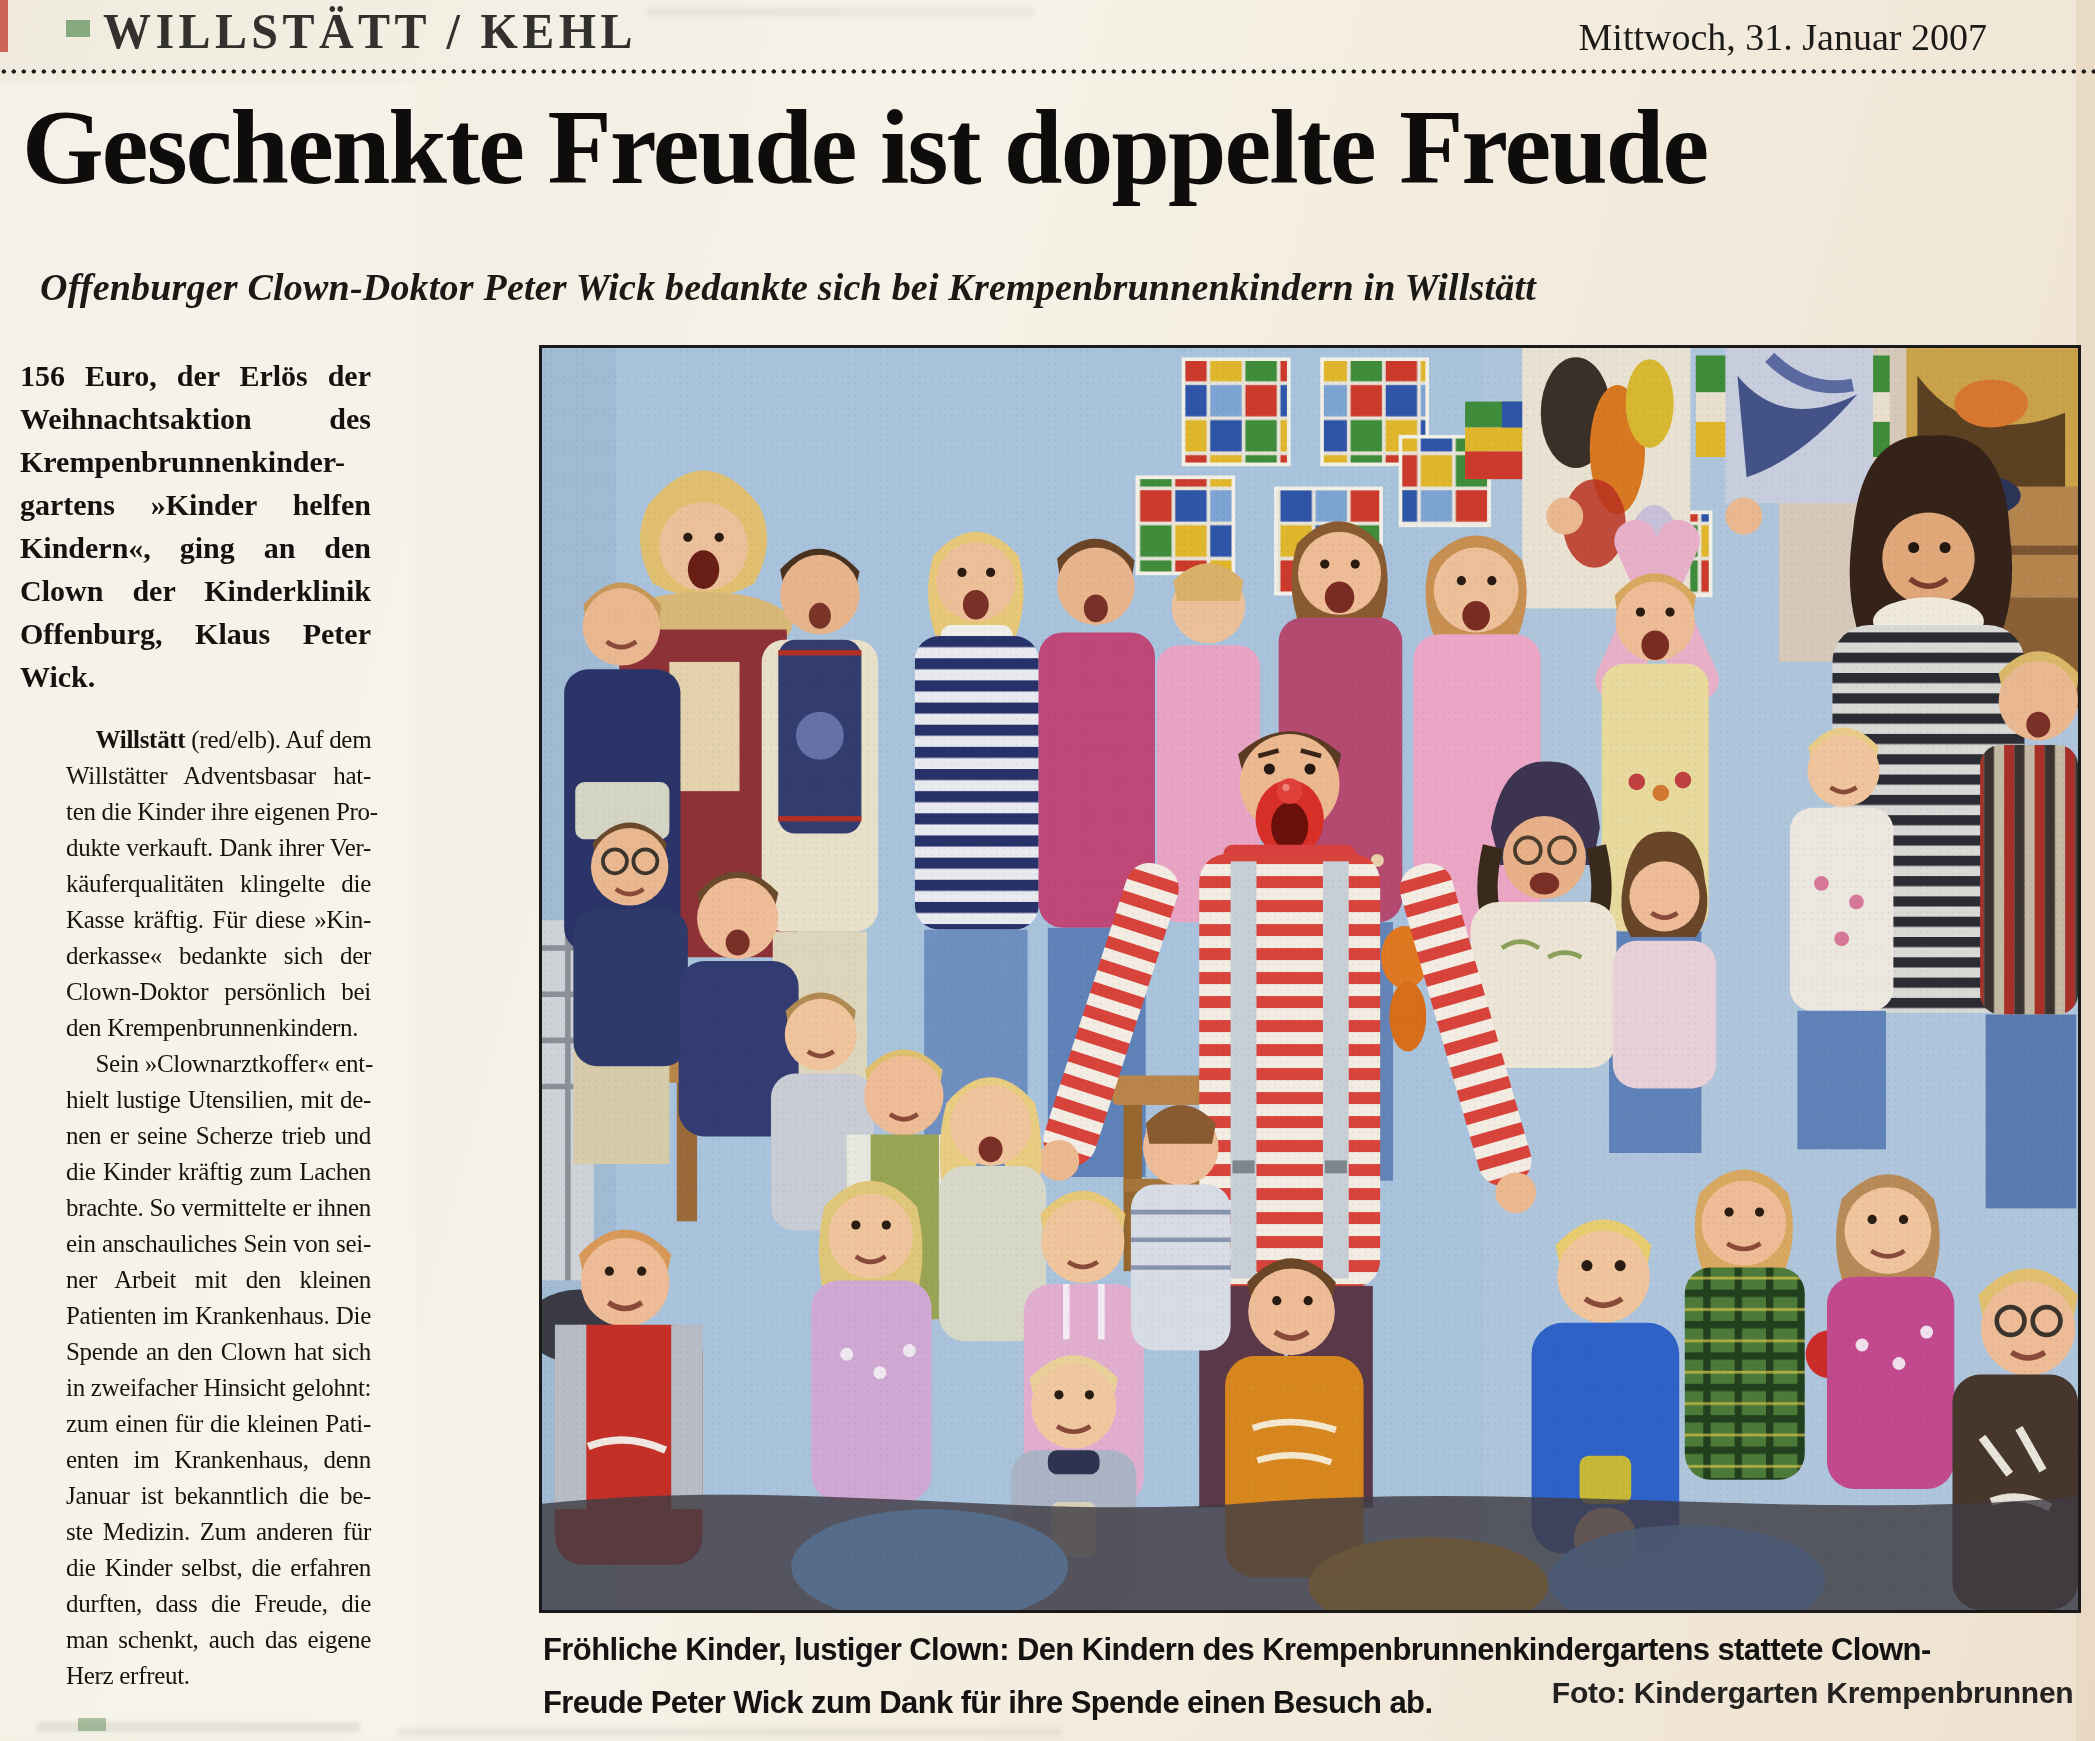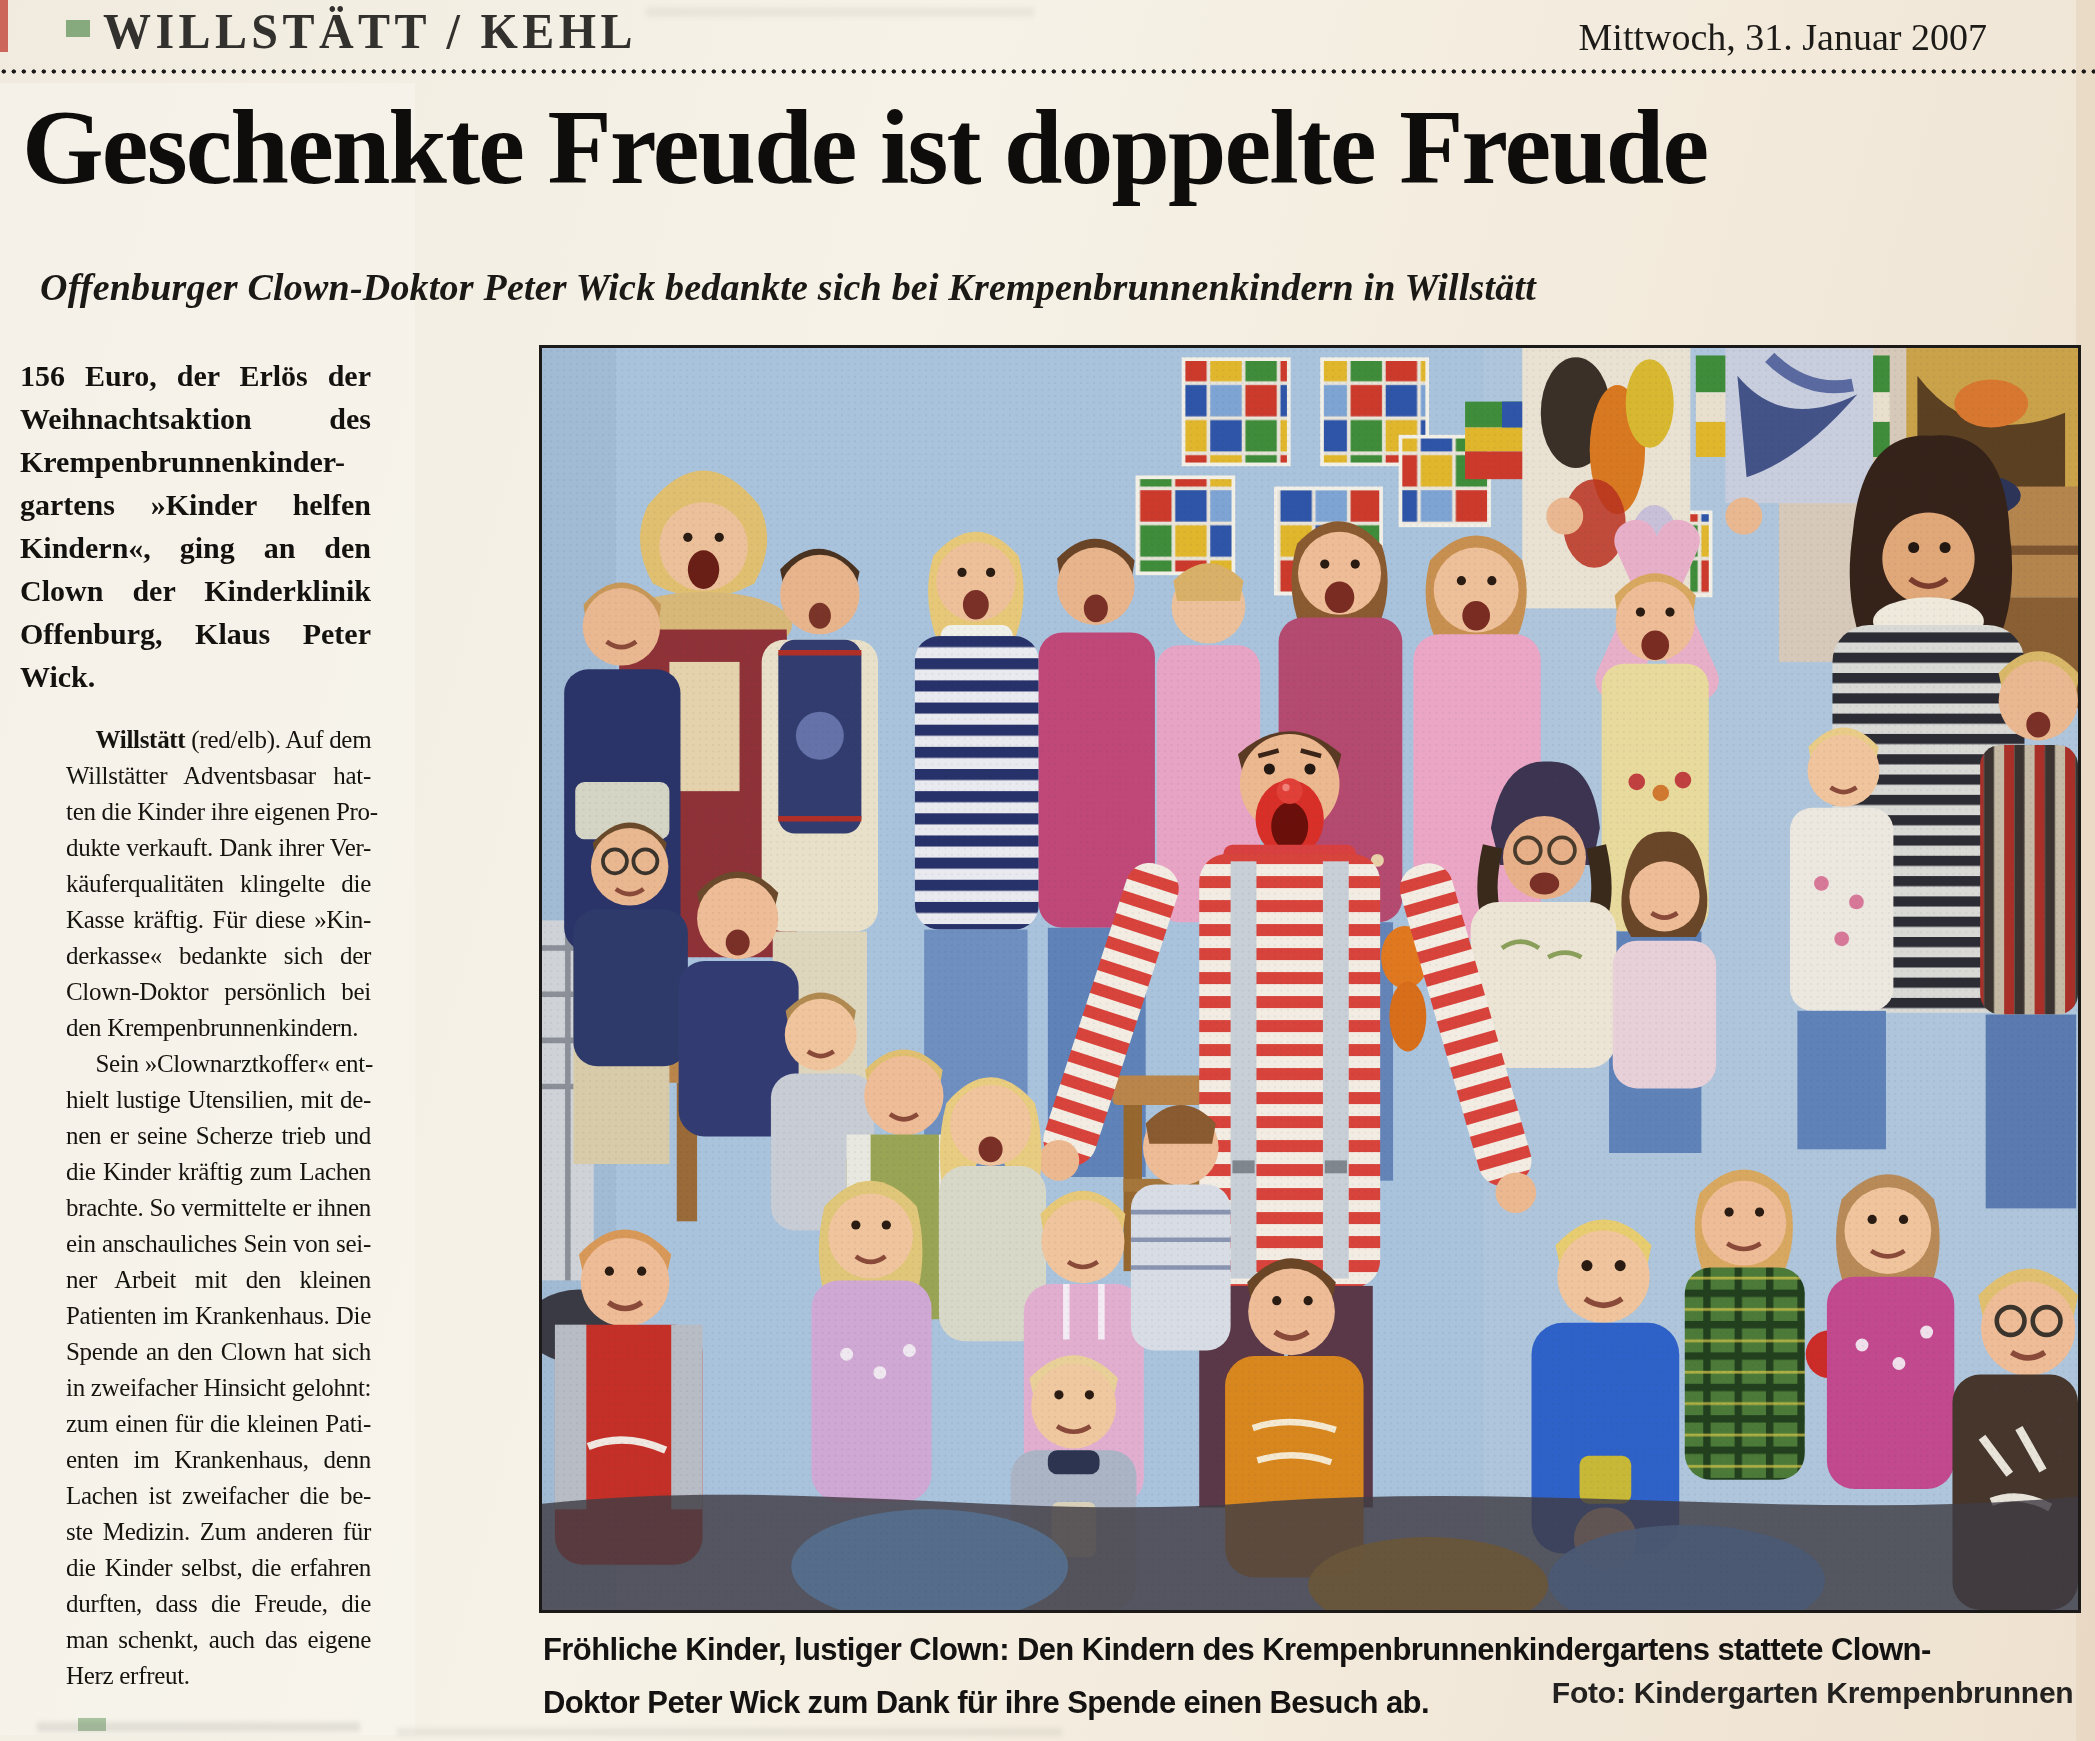--- a/index.html
+++ b/index.html
@@ -101,21 +101,21 @@
         <div class="ln"><span>nen er seine Scherze trieb und</span></div>
         <div class="ln"><span>die Kinder kräftig zum Lachen</span></div>
         <div class="ln"><span>brachte. So vermittelte er ihnen</span></div>
         <div class="ln"><span>ein anschauliches Sein von sei-</span></div>
         <div class="ln"><span>ner Arbeit mit den kleinen</span></div>
         <div class="ln"><span>Patienten im Krankenhaus. Die</span></div>
         <div class="ln"><span>Spende an den Clown hat sich</span></div>
         <div class="ln"><span>in zweifacher Hinsicht gelohnt:</span></div>
         <div class="ln"><span>zum einen für die kleinen Pati-</span></div>
         <div class="ln"><span>enten im Krankenhaus, denn</span></div>
-        <div class="ln"><span>Lachen ist zweifacher die be-</span></div>
+        <div class="ln"><span>Januar ist bekanntlich die be-</span></div>
         <div class="ln"><span>ste Medizin. Zum anderen für</span></div>
         <div class="ln"><span>die Kinder selbst, die erfahren</span></div>
         <div class="ln"><span>durften, dass die Freude, die</span></div>
         <div class="ln"><span>man schenkt, auch das eigene</span></div>
         <div class="ln end"><span>Herz erfreut.</span></div>
       </div>
   </div>
 
   <figure class="photo-frame">
     <svg width="1536" height="1262" viewBox="0 0 1664 1367">
@@ -519,18 +519,18 @@
         <ellipse cx="1240" cy="1335" rx="150" ry="60" fill="#4a5a74" opacity=".9"></ellipse>
       </g>
 
       <rect width="1664" height="1367" fill="url(#ht)" opacity=".5"></rect>
     </svg>
   </figure>
 
   <div class="caption-block">
     <div class="caption-lines">
         <div class="ln"><span>Fröhliche Kinder, lustiger Clown: Den Kindern des Krempenbrunnenkindergartens stattete Clown-</span></div>
-        <div class="ln"><span>Doktor Peter Wick zum Dank für ihre Spende einen Besuch ab.</span></div>
+        <div class="ln"><span>Freude Peter Wick zum Dank für ihre Spende einen Besuch ab.</span></div>
       </div>
     <div class="credit">Foto: Kindergarten Krempenbrunnen</div>
   </div>
 </div>
 
 
 </body></html>

